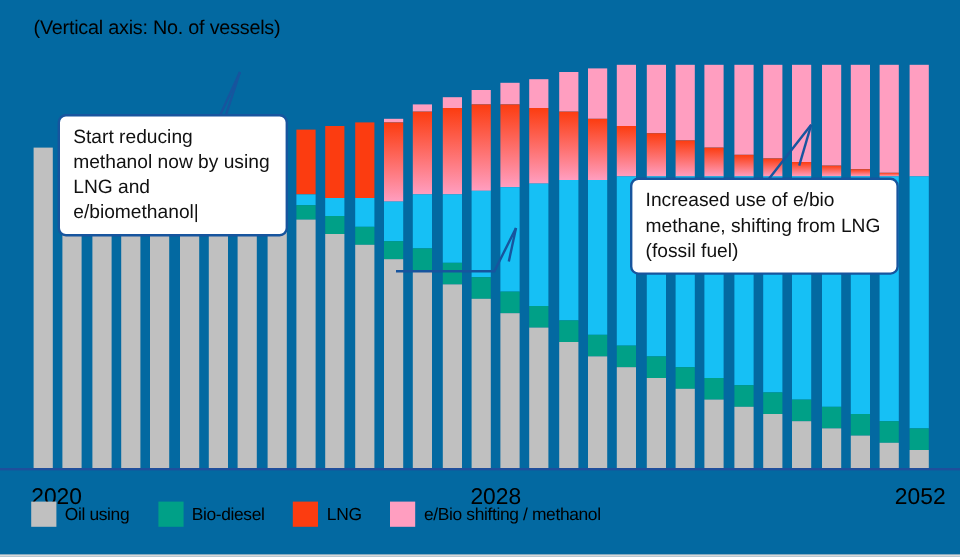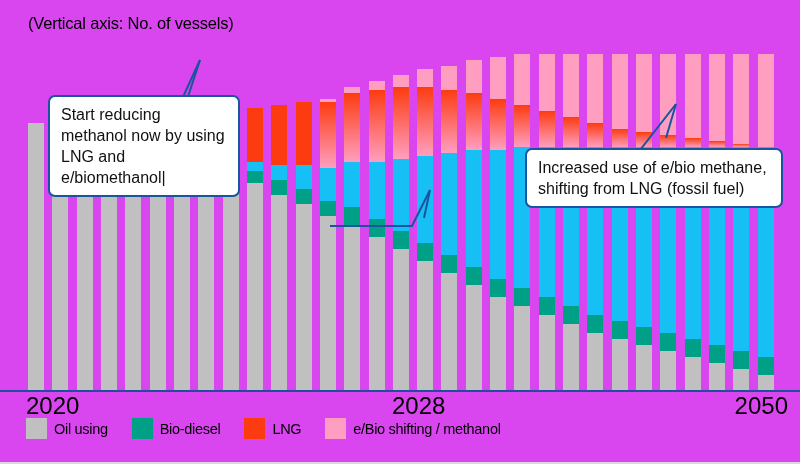--- a/index.html
+++ b/index.html
@@ -5,21 +5,21 @@
   html,body{margin:0;padding:0;}
   body{
     width:800px;height:464px;
     background:#ffffff;
     font-family:"Liberation Sans", sans-serif;
     overflow:hidden;
     position:relative;
   }
   #root{
     position:absolute;left:0;top:0;width:800px;height:464px;
-    background:#d946ef;
+    background:#0369a1;
     box-sizing:border-box;
   }
   
   #axis-title{
     position:absolute;left:28px;top:14px;
     font-size:16.5px;color:#000;letter-spacing:-0.2px;white-space:nowrap;
   }
   
   #plot{
     position:absolute;left:0px;top:30px;width:800px;height:360px;
@@ -38,21 +38,21 @@
   
   .seg.lngGrad{background:linear-gradient(to bottom,#fc3c10 0%,#ff9ec0 100%);}
 
   
   #baseline{
     position:absolute;left:0px;top:390px;width:800px;height:2px;
     background:#1f4e9c;
   }
   
   .xlab{
-    position:absolute;top:392px;font-size:24px;color:#000;
+    position:absolute;top:404px;font-size:19px;color:#000;
   }
   #xlab-start{left:26px;}
   #xlab-mid{left:392px;}
   #xlab-end{right:12px;}
 
   
   #legend{
     position:absolute;left:26px;top:418px;
     display:flex;align-items:center;
     font-size:14.5px;color:#000;
@@ -69,21 +69,21 @@
     border-radius:7px;
     color:#111;
     font-size:16px;
     line-height:1.32;
     padding:7px 11px;
     box-sizing:border-box;
     z-index:20;
   }
   #callout-1{left:48px;top:95px;width:192px;}
   #callout-2{left:148px;top:226px;width:268px;}
-  #callout-3{left:525px;top:148px;width:258px;}
+  #callout-3{left:525px;top:148px;width:224px;}
 
   .leader{position:absolute;z-index:19;overflow:visible;}
   #leader-1{left:40px;top:55px;width:260px;height:150px;}
   #leader-2{left:300px;top:180px;width:200px;height:120px;}
   #leader-3{left:600px;top:100px;width:160px;height:120px;}
 
   
   #figure-edge{
     position:absolute;left:0;top:462px;width:800px;height:2px;background:#d9d9d9;
   }
@@ -284,21 +284,21 @@
         <div class="seg bio" style="height: 18px;"></div>
         <div class="seg amm" style="height: 210px;"></div>
         <div class="seg ebio" style="height: 93px;"></div>
       </div>
     </div>
 
   <div id="baseline"></div>
 
   <div class="xlab" id="xlab-start">2020</div>
   <div class="xlab" id="xlab-mid">2028</div>
-  <div class="xlab" id="xlab-end">2050</div>
+  <div class="xlab" id="xlab-end">2052</div>
 
   <svg class="leader" id="leader-1" viewBox="0 0 260 150" preserveAspectRatio="none">
     <polyline points="160,5 120,92 8,92" fill="none" stroke="#17559e" stroke-width="2"></polyline>
     <polyline points="160,5 142,60" fill="none" stroke="#17559e" stroke-width="2"></polyline>
   </svg>
 
   <svg class="leader" id="leader-2" viewBox="0 0 200 120" preserveAspectRatio="none">
     <polyline points="130,10 112,46 30,46" fill="none" stroke="#17559e" stroke-width="2"></polyline>
     <polyline points="130,10 124,38" fill="none" stroke="#17559e" stroke-width="2"></polyline>
   </svg>

